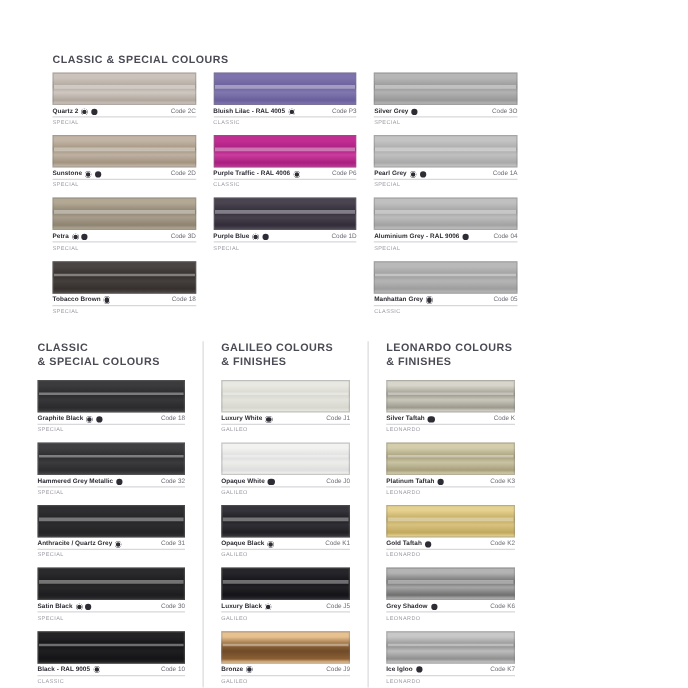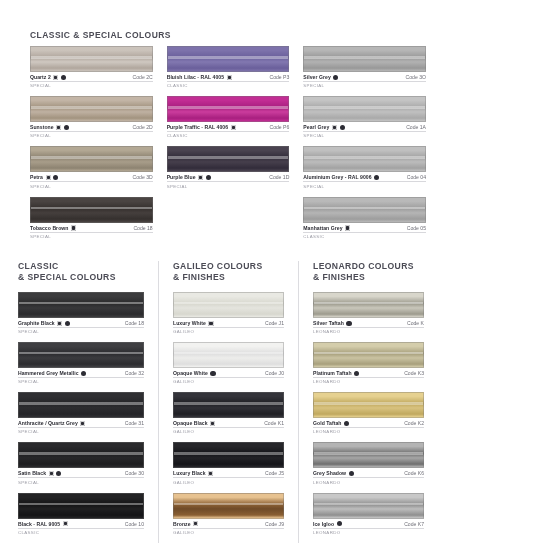--- a/index.html
+++ b/index.html
@@ -2,21 +2,21 @@
 <html><head>
 <meta charset="utf-8">
 <style>
   * { box-sizing: border-box; margin: 0; padding: 0; }
   html, body {
     width: 550px; height: 550px;
     background: #ffffff;
     font-family: "Liberation Sans", sans-serif;
     overflow: hidden;
   }
-  .page { position: relative; width: 456px; height: 550px; padding: 0; }
+  .page { position: relative; width: 456px; height: 550px; padding: 12px; }
 
   
   .top-section { padding: 30px 12px 0 12px; }
   .section-title {
     font-size: 8.5px; font-weight: bold; letter-spacing: .45px;
     color: #4b4b55; text-transform: uppercase;
     margin: 0 0 6px 18px;
   }
   .top-grid {
     display: grid;

